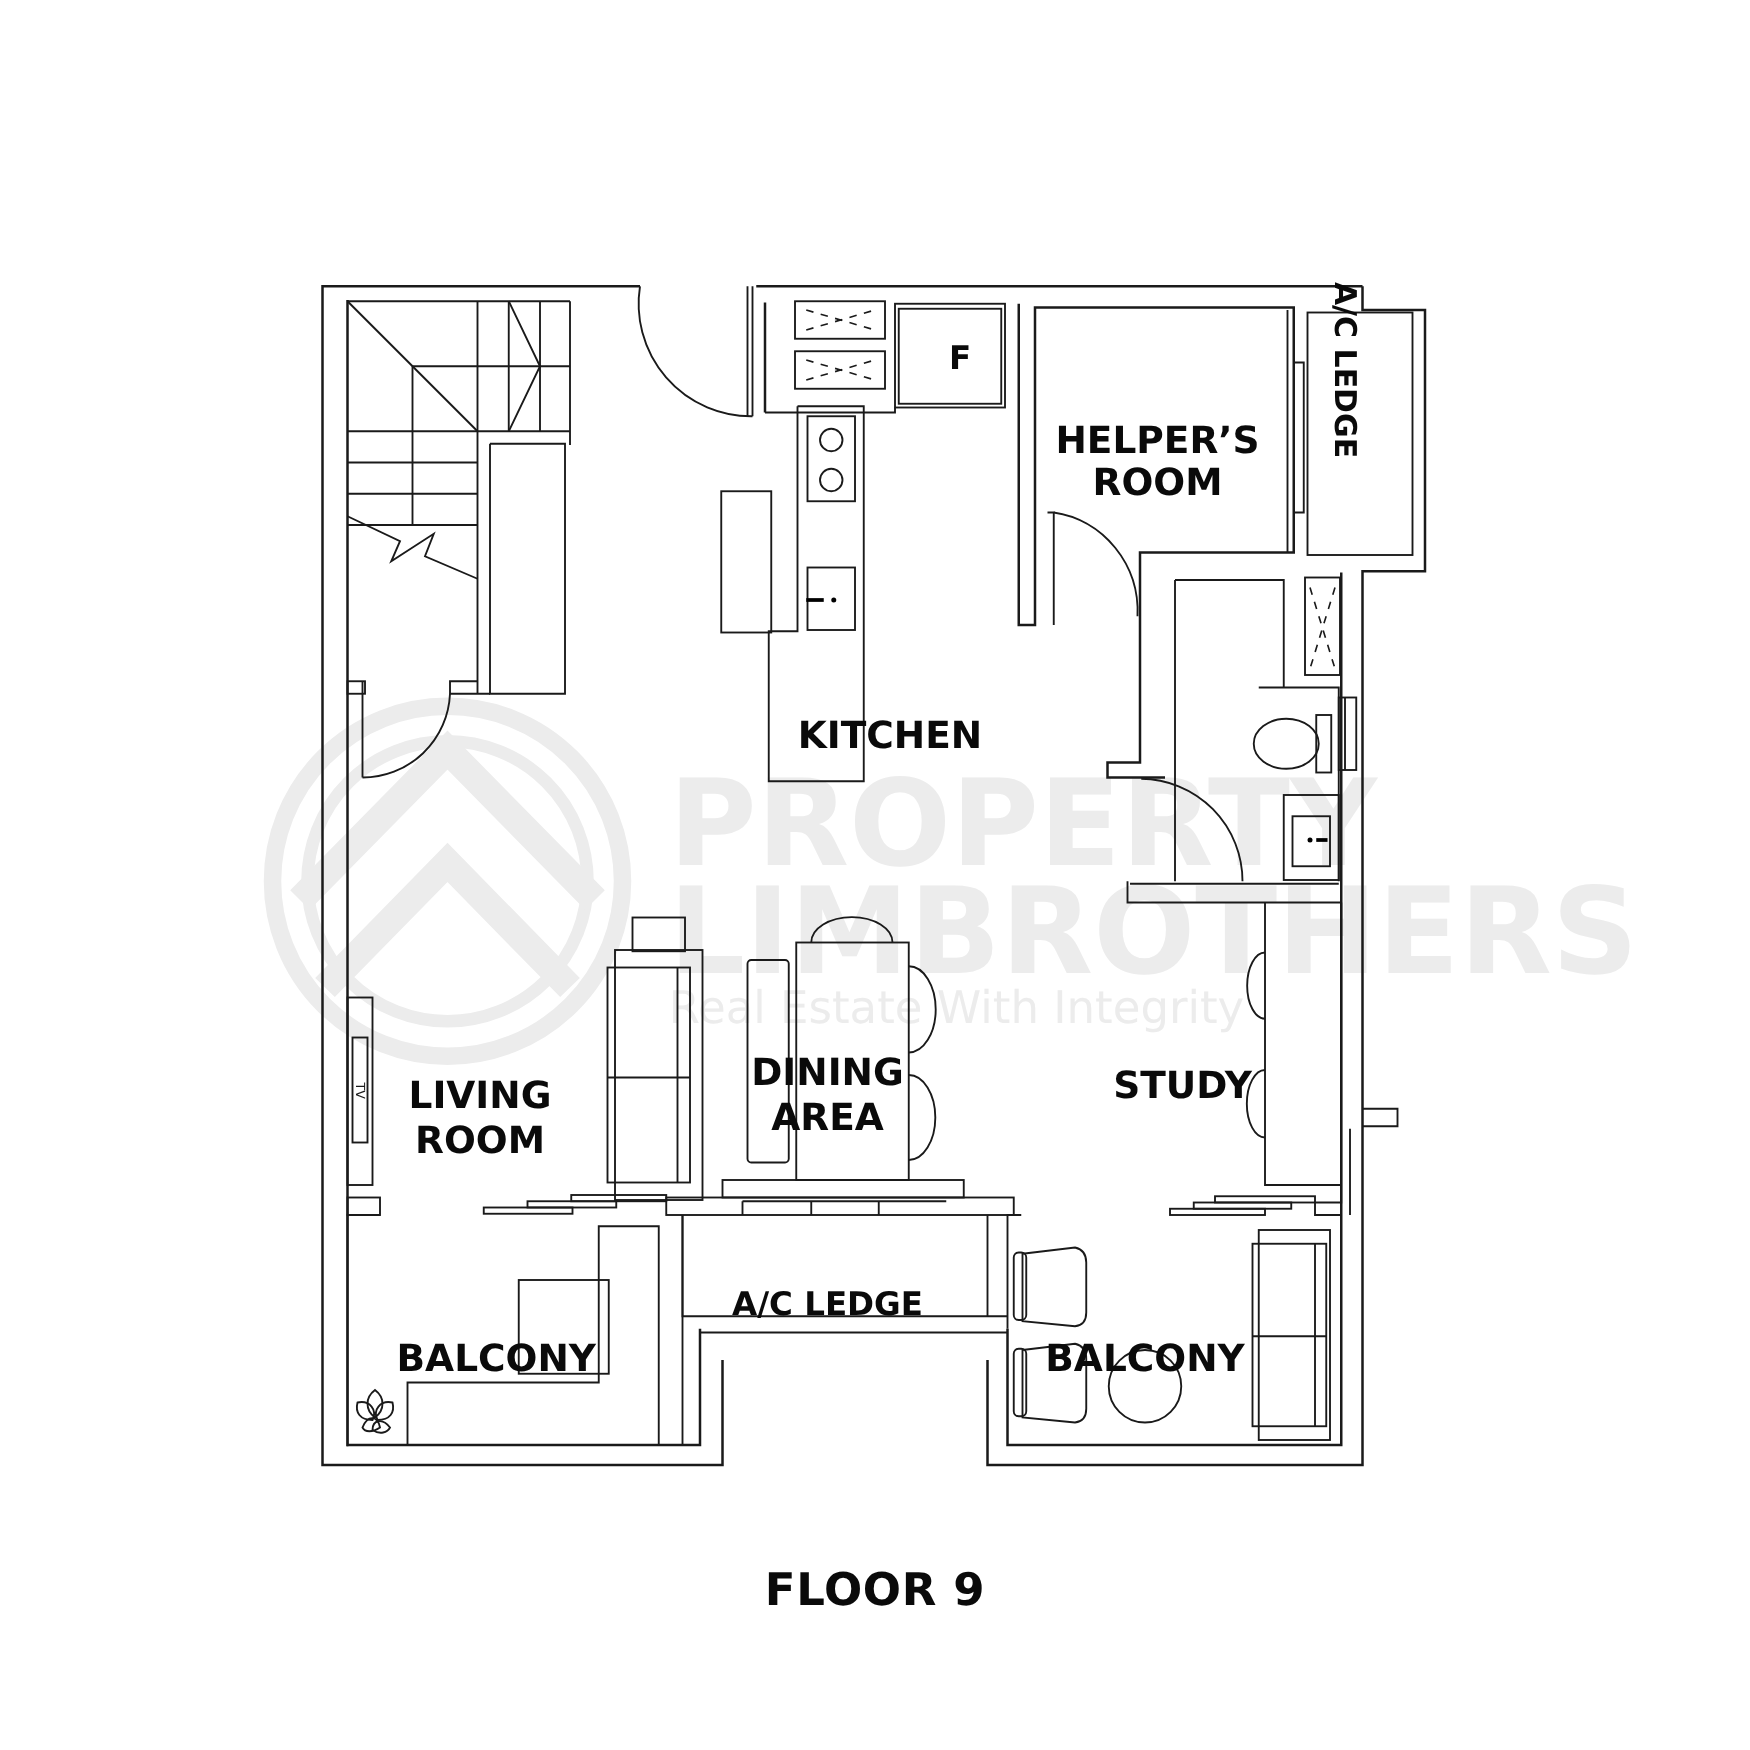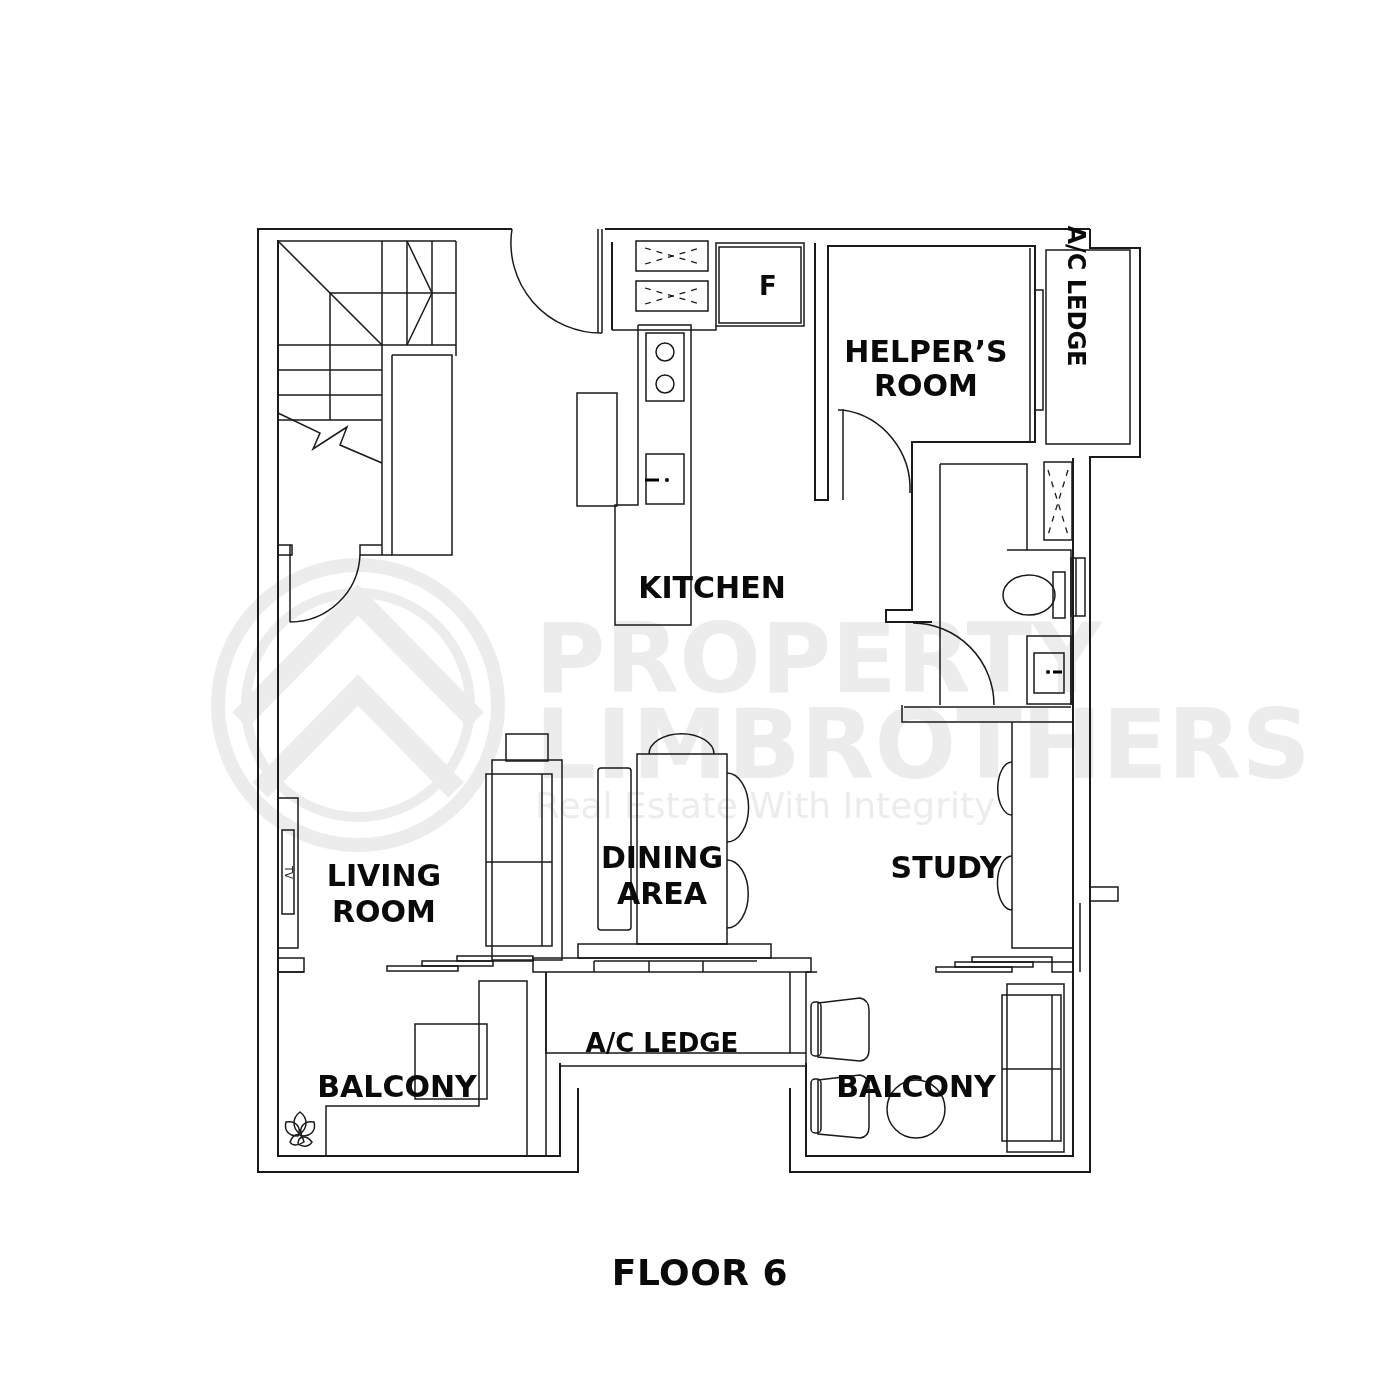--- a/index.html
+++ b/index.html
@@ -221,13 +221,13 @@
     </g>
     <circle class="thin" cx="916" cy="1109" r="29"></circle>
     <rect class="thin" x="1007" y="984" width="57" height="168"></rect>
     <rect class="thin" x="1002" y="995" width="59" height="146"></rect>
     <line class="thin" x1="1002" y1="1069" x2="1061" y2="1069"></line>
     <line class="thin" x1="1052" y1="995" x2="1052" y2="1141"></line>
     <text class="label" x="916" y="1097" font-size="30">BALCONY</text>
   </g>
 </svg>
 
-<div class="floor-title">FLOOR 6</div>
+<div class="floor-title">FLOOR 9</div>
 
 </body></html>

